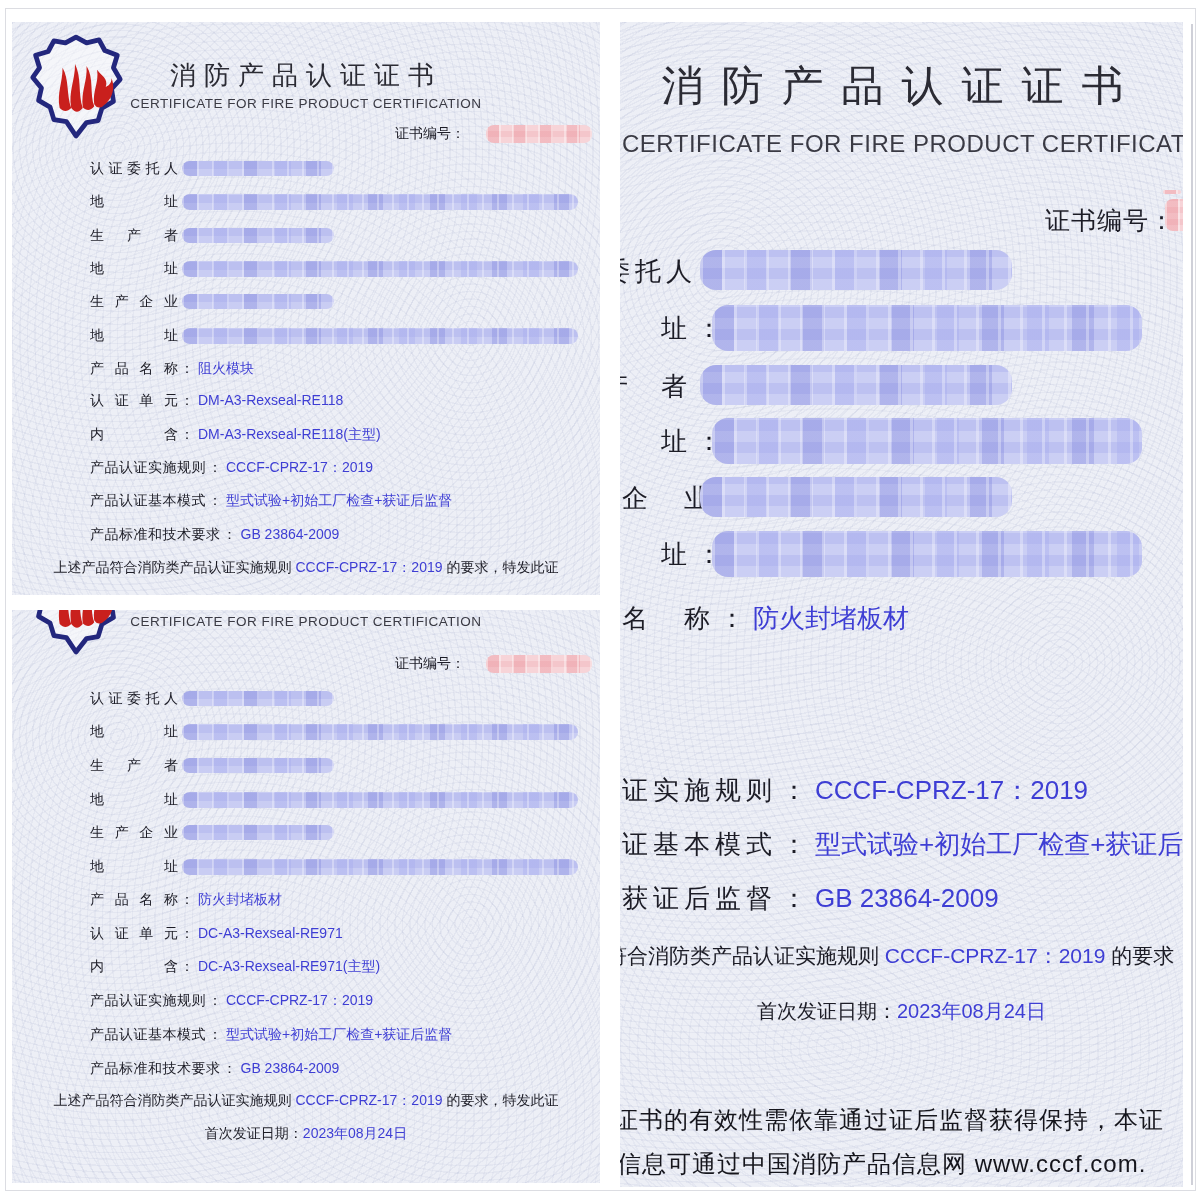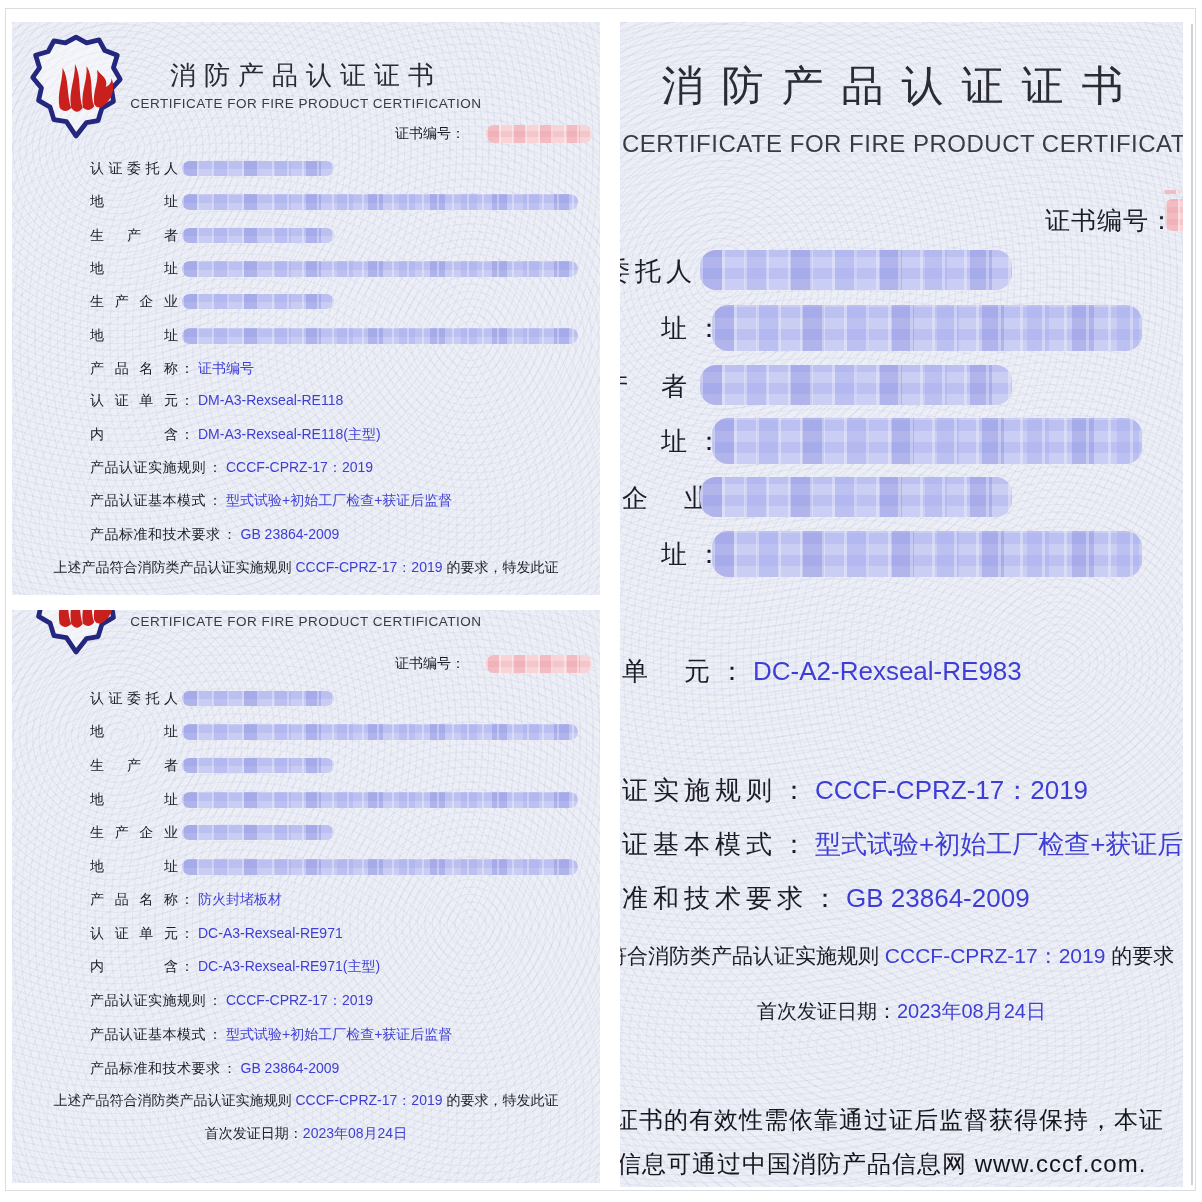--- a/index.html
+++ b/index.html
@@ -122,21 +122,21 @@
         <span>地</span>
         <span>址</span>
       </span><span class="colon">：</span></div>
   <div class="blur bb" style="left:170px;top:306px;width:396px;height:16px"></div>
 
   <div class="r" style="top:338px"><span class="jlbl">
         <span>产</span>
         <span>品</span>
         <span>名</span>
         <span>称</span>
-      </span><span class="colon">：</span><span class="v">证书编号</span></div>
+      </span><span class="colon">：</span><span class="v">阻火模块</span></div>
 
   <div class="r" style="top:370px"><span class="jlbl">
         <span>认</span>
         <span>证</span>
         <span>单</span>
         <span>元</span>
       </span><span class="colon">：</span><span class="v">DM-A3-Rexseal-RE118</span></div>
 
   <div class="r" style="top:404px"><span class="jlbl">
         <span>内</span>
@@ -258,29 +258,29 @@
 
   <div class="r" style="left:41px;top:402px"><span class="lblc">址</span><span class="colon">：</span></div>
   <div class="blur bb2" style="left:92px;top:396px;width:430px;height:46px;border-radius:16px"></div>
 
   <div class="r" style="left:2px;top:459px"><span class="lblc">企　业</span><span class="colon">：</span></div>
   <div class="blur bb2" style="left:80px;top:455px;width:312px;height:40px;border-radius:16px"></div>
 
   <div class="r" style="left:41px;top:515px"><span class="lblc">址</span><span class="colon">：</span></div>
   <div class="blur bb2" style="left:92px;top:509px;width:430px;height:46px;border-radius:16px"></div>
 
-
-  <div class="r" style="left:2px;top:632px"><span class="lblc">单　元</span><span class="colon">：</span><span class="v">DC-A2-Rexseal-RE983</span></div>
+  <div class="r" style="left:2px;top:579px"><span class="lblc">名　称</span><span class="colon">：</span><span class="v">防火封堵板材</span></div>
+
 
 
   <div class="r" style="left:2px;top:751px"><span class="lblc">证实施规则</span><span class="colon">：</span><span class="v">CCCF-CPRZ-17：2019</span></div>
 
   <div class="r" style="left:2px;top:805px"><span class="lblc">证基本模式</span><span class="colon">：</span><span class="v">型式试验+初始工厂检查+获证后监督</span></div>
 
-  <div class="r" style="left:2px;top:859px"><span class="lblc">准和技术要求</span><span class="colon">：</span><span class="v">GB 23864-2009</span></div>
+  <div class="r" style="left:2px;top:859px"><span class="lblc">获证后监督</span><span class="colon">：</span><span class="v">GB 23864-2009</span></div>
 
   <div class="r small" style="left:-14px;top:920px"><span>符合消防类产品认证实施规则 </span><span class="v">CCCF-CPRZ-17：2019</span><span> 的要求</span></div>
 
   <div class="r date center" style="top:976px"><span>首次发证日期：</span><span class="v">2023年08月24日</span></div>
 
 
   <div class="r footer" style="left:-6px;top:1082px">证书的有效性需依靠通过证后监督获得保持，本证</div>
   <div class="r footer" style="left:-3px;top:1126px">信息可通过中国消防产品信息网 www.cccf.com.</div>
 </div>
 

